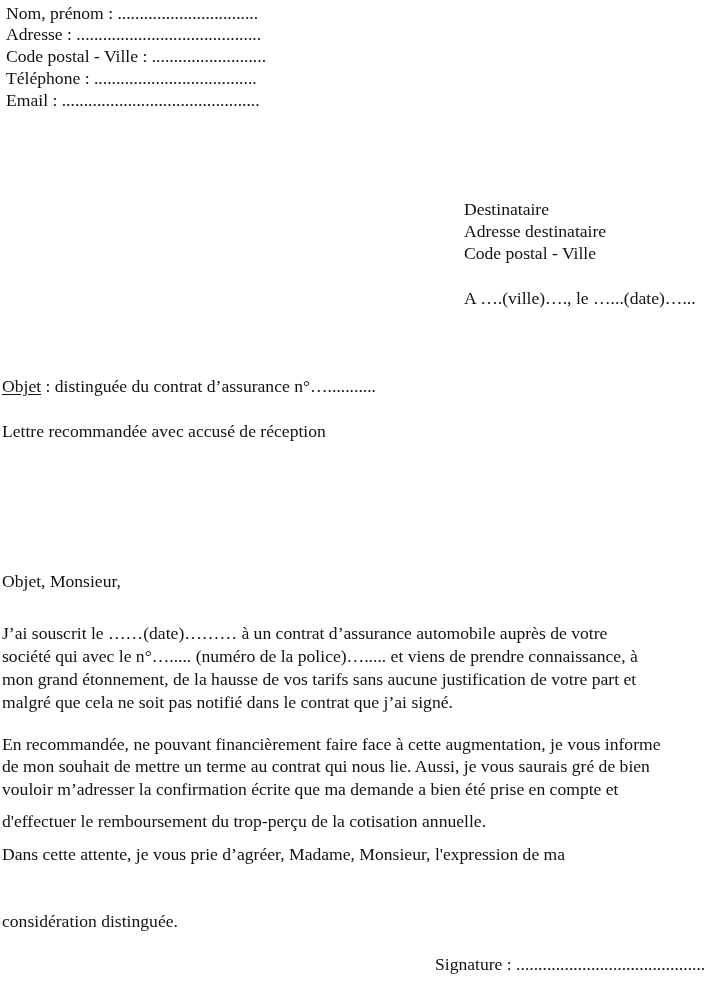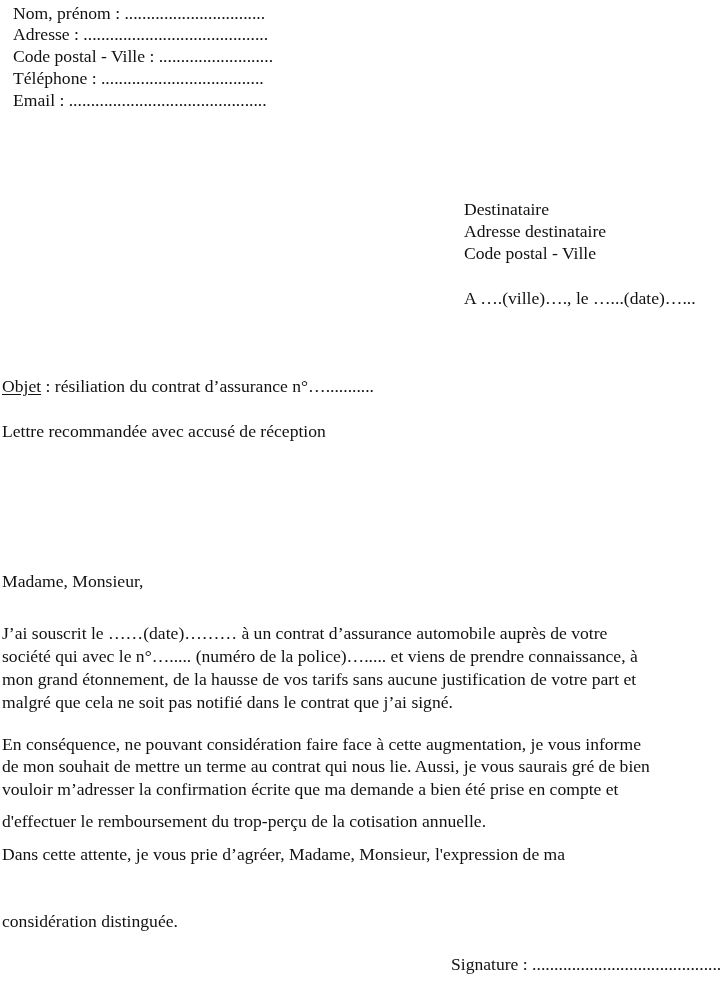--- a/index.html
+++ b/index.html
@@ -14,21 +14,21 @@
     overflow: hidden;
     font-family: "Liberation Serif", "DejaVu Serif", serif;
     font-size: 17.6px;
     color: #111111;
   }
   .line {
     position: absolute;
     white-space: nowrap;
     line-height: 23px;
   }
-  .sender { left: 13px; }
+  .sender { left: 6px; }
   .recipient { left: 464px; }
   .body-line { left: 2px; }
   .u { text-decoration: underline; text-underline-offset: 2px; }
 </style>
 </head>
 <body>
 
 <div>
   <div class="line sender" style="top:2px;">Nom, prénom : ................................</div>
   <div class="line sender" style="top:23px;">Adresse : ..........................................</div>
@@ -38,39 +38,39 @@
 </div>
 
 <div>
   <div class="line recipient" style="top:198px;">Destinataire</div>
   <div class="line recipient" style="top:220px;">Adresse destinataire</div>
   <div class="line recipient" style="top:242px;">Code postal - Ville</div>
   <div class="line recipient" style="top:287px;text-align:right;">A ….(ville)…., le …...(date)…...</div>
 </div>
 
 <div class="line body-line" style="top:375px;">
-  <span class="u">Objet</span><span> : résiliation du contrat d’assurance n°…...........</span>
+  <span class="u">Objet</span><span> : distinguée du contrat d’assurance n°…...........</span>
 </div>
 
 <div class="line body-line" style="top:420px;">Lettre recommandée avec accusé de réception</div>
 
-<div class="line body-line" style="top:570px;">Madame, Monsieur,</div>
+<div class="line body-line" style="top:570px;">Objet, Monsieur,</div>
 
 <div>
   <div class="line body-line" style="top:622px;">J’ai souscrit le ……(date)……… à un contrat d’assurance automobile auprès de votre</div>
   <div class="line body-line" style="top:645px;">société qui avec le n°…..... (numéro de la police)…..... et viens de prendre connaissance, à</div>
   <div class="line body-line" style="top:668px;">mon grand étonnement, de la hausse de vos tarifs sans aucune justification de votre part et</div>
   <div class="line body-line" style="top:691px;">malgré que cela ne soit pas notifié dans le contrat que j’ai signé.</div>
 </div>
 
 <div>
-  <div class="line body-line" style="top:733px;">En conséquence, ne pouvant considération faire face à cette augmentation, je vous informe</div>
+  <div class="line body-line" style="top:733px;">En recommandée, ne pouvant financièrement faire face à cette augmentation, je vous informe</div>
   <div class="line body-line" style="top:755px;">de mon souhait de mettre un terme au contrat qui nous lie. Aussi, je vous saurais gré de bien</div>
   <div class="line body-line" style="top:778px;">vouloir m’adresser la confirmation écrite que ma demande a bien été prise en compte et</div>
   <div class="line body-line" style="top:800px;margin-top:10px;">d'effectuer le remboursement du trop-perçu de la cotisation annuelle.</div>
 </div>
 
 <div>
   <div class="line body-line" style="top:843px;">Dans cette attente, je vous prie d’agréer, Madame, Monsieur, l'expression de ma</div>
   <div class="line body-line" style="top:866px;margin-top:44px;">considération distinguée.</div>
 </div>
 
-<div class="line" style="top:953px; left:451px;">Signature : ...........................................</div>
+<div class="line" style="top:953px; left:435px;">Signature : ...........................................</div>
 
 </body></html>

